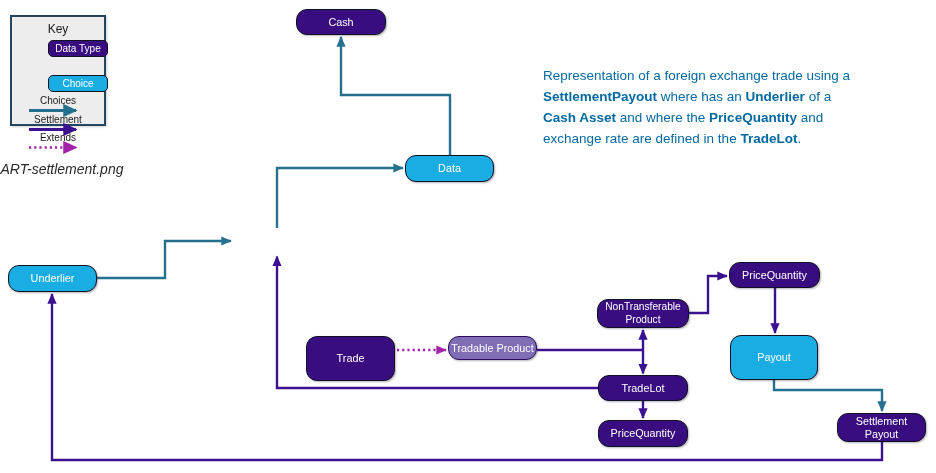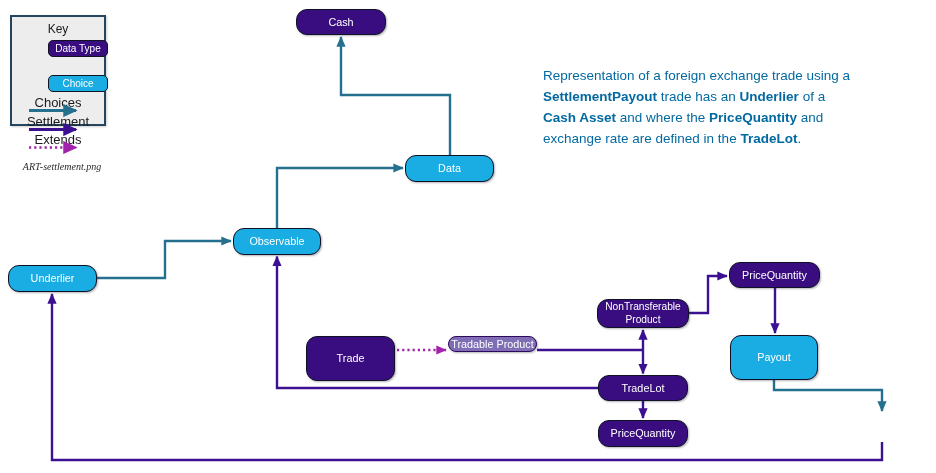--- a/index.html
+++ b/index.html
@@ -25,25 +25,25 @@
     background:#ededed;border:2px solid #24455f;box-sizing:border-box;
     box-shadow:1px 1px 2px rgba(60,60,60,.25);
   }
   .key-title{position:absolute;top:5px;left:0;width:100%;text-align:center;font-size:12px;color:#1b1b1b;}
   .chip{
     position:absolute;left:16px;width:60px;height:17px;display:flex;align-items:center;justify-content:center;
     color:#fff;font-size:10px;border-radius:5px;border:1.3px solid #101322;box-sizing:border-box;margin-left:20px;
   }
   .chip-dt{top:23px;background:#390d80;}
   .chip-ch{top:58px;background:#1aade3;}
-  .leg-label{position:absolute;left:0;width:100%;text-align:center;font-size:13px;color:#1b1b1b;}
+  .leg-label{position:absolute;left:0;width:100%;text-align:center;font-size:10px;color:#1b1b1b;}
   .leg-arrow{position:absolute;left:14px;}
   .caption{
     position:absolute;left:0px;top:161px;width:124px;text-align:center;z-index:2;
-    font-size:10px;font-style:italic;color:#2a2a2a;font-family:Liberation Serif, serif;
+    font-size:14px;font-style:italic;color:#2a2a2a;
   }
   
   .desc{
     position:absolute;left:543px;top:65px;width:352px;z-index:2;
     font-size:13.5px;line-height:21px;color:#0369a1;
   }
   .bold{font-weight:bold;}
 </style>
 </head>
 <body>
@@ -106,30 +106,30 @@
 
     <div class="leg-label" style="top:115px">Extends</div>
     <svg class="leg-arrow" style="top:124px" width="66" height="13">
       <path d="M3,6.5 H50" fill="none" stroke="#a322ab" stroke-width="2.6" stroke-dasharray="2.2 3" marker-end="url(#kh-m)"></path>
     </svg>
   </div>
   <div class="caption">ART-settlement.png</div>
 
   <div class="desc">
     <div><span>Representation of a foreign exchange trade using a</span></div>
-    <div><span class="bold">SettlementPayout</span><span> trade has an </span><span class="bold">Underlier</span><span> of a</span></div>
+    <div><span class="bold">SettlementPayout</span><span> where has an </span><span class="bold">Underlier</span><span> of a</span></div>
     <div><span class="bold">Cash Asset</span><span> and where the </span><span class="bold">PriceQuantity</span><span> and</span></div>
     <div><span>exchange rate are defined in the </span><span class="bold">TradeLot</span><span>.</span></div>
   </div>
 
   <div class="node dt" style="left:296px;top:9px;width:90px;height:26px">Cash</div>
   <div class="node ch" style="left:405px;top:155px;width:89px;height:27px">Data</div>
-  <div class="node ch" style="left:233px;top:228px;width:88px;height:27px">Observable</div>
   <div class="node ch" style="left:8px;top:265px;width:89px;height:27px">Underlier</div>
   <div class="node dt" style="left:306px;top:336px;width:89px;height:45px">Trade</div>
-  <div class="node ext" style="left:448px;top:336px;width:89px;height:16px">Tradable Product</div>
+  <div class="node ext" style="left:448px;top:336px;width:89px;height:24px">Tradable Product</div>
   <div class="node dt small" style="left:597px;top:299px;width:92px;height:29px">NonTransferable Product</div>
   <div class="node dt" style="left:598px;top:375px;width:90px;height:26px">TradeLot</div>
   <div class="node dt" style="left:598px;top:420px;width:90px;height:27px">PriceQuantity</div>
   <div class="node dt" style="left:729px;top:262px;width:91px;height:26px">PriceQuantity</div>
   <div class="node ch" style="left:730px;top:335px;width:88px;height:45px">Payout</div>
+  <div class="node dt" style="left:837px;top:413px;width:89px;height:29px">Settlement Payout</div>
 
 </div>
 
 </body></html>

